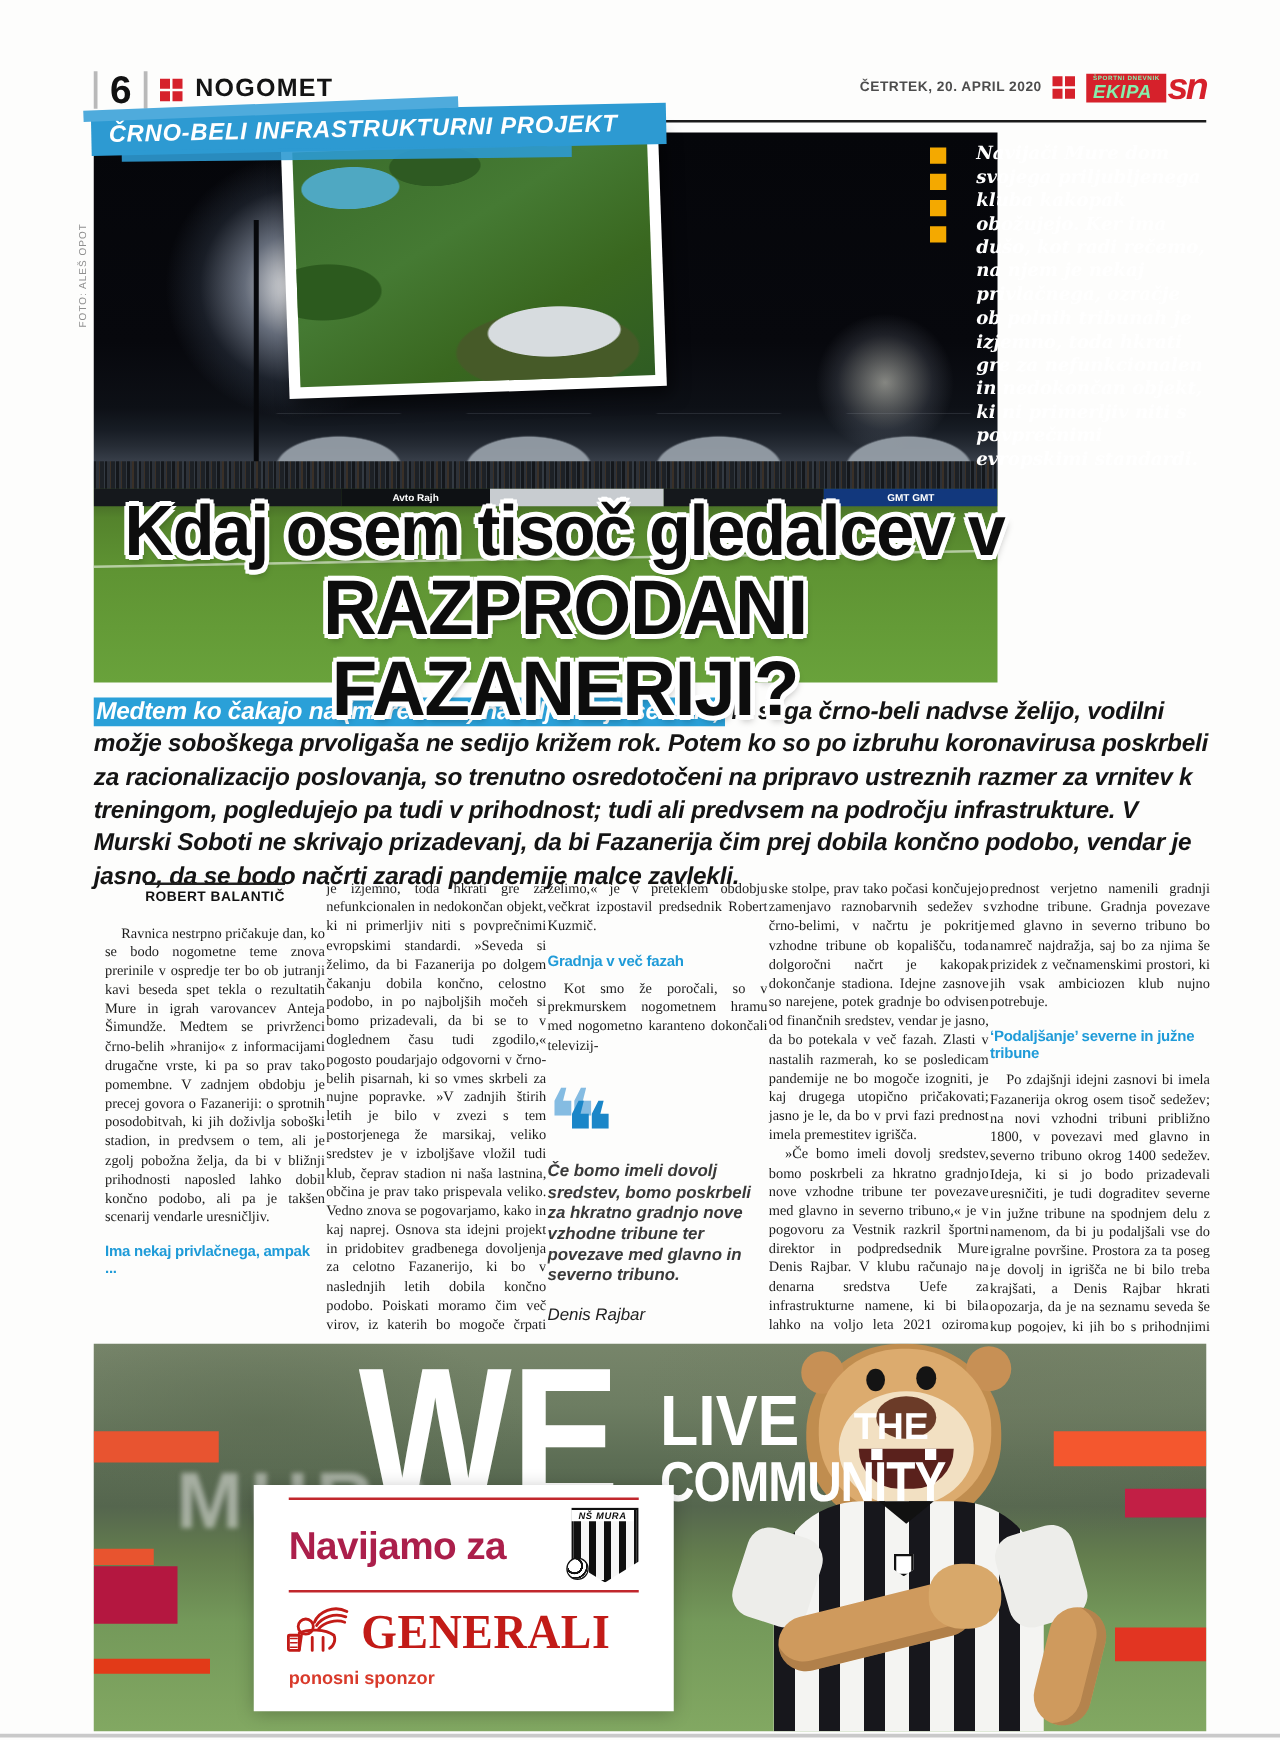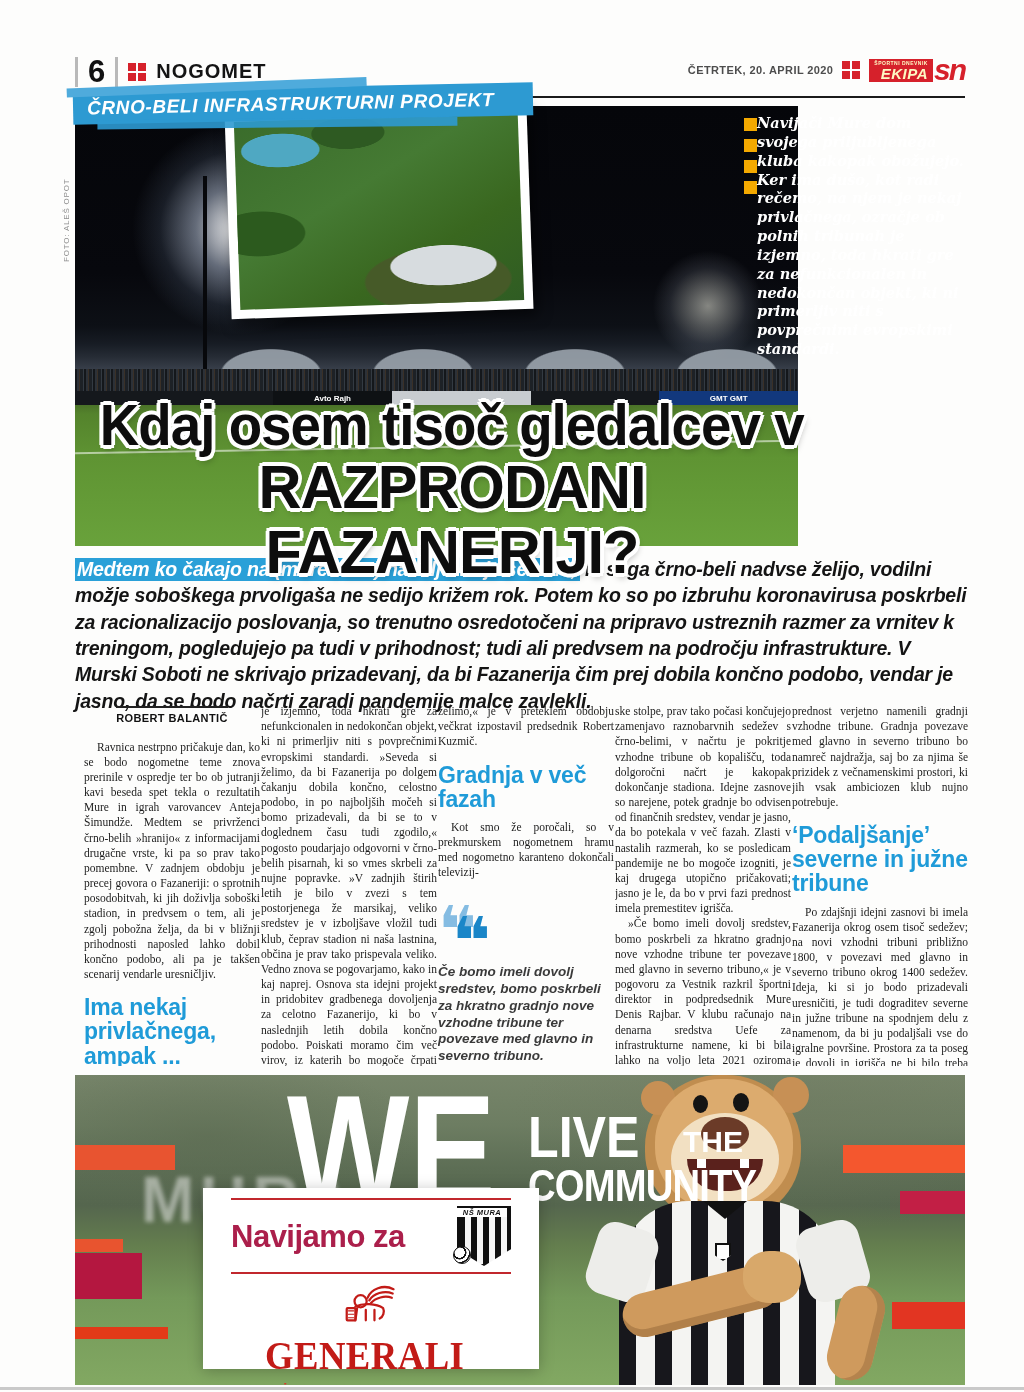--- a/index.html
+++ b/index.html
@@ -10,21 +10,21 @@
   .header{position:absolute;left:75px;top:56px;width:890px;height:42px;}
   .hdr-left{display:flex;align-items:center;gap:10px;}
   .vbar{width:3px;height:30px;background:#b9b9b9;}
   .page-num{font-size:31px;font-weight:bold;color:#111;line-height:1;}
   .red-squares{display:grid;grid-template-columns:8px 8px;grid-gap:2px;}
   .red-squares i{width:8px;height:8px;background:#d6212b;display:block;}
   .section-name{font-size:20px;font-weight:bold;letter-spacing:1px;color:#141414;}
   .hdr-right{position:absolute;right:0;top:2px;display:flex;align-items:center;gap:9px;}
   .date{font-size:11px;font-weight:bold;color:#4d4d4d;letter-spacing:.4px;}
   .logo{display:flex;align-items:center;gap:1px;}
-  .logo-box{background:#d6212b;color:#fef9c3;padding:2px 5px 1px;text-align:right;line-height:1;}
+  .logo-box{background:#d6212b;color:#86efac;padding:2px 5px 1px;text-align:left;line-height:1;}
   .logo-tagline{display:block;font-size:5px;letter-spacing:.5px;font-weight:bold;}
   .logo-name{display:block;font-size:15px;font-weight:bold;font-style:italic;letter-spacing:.5px;}
   .logo-sn{color:#d6212b;font-size:30px;font-weight:900;font-style:italic;line-height:.8;letter-spacing:-2px;}
   .header-rule{position:absolute;left:430px;top:96px;width:535px;height:2px;background:#1b1b1b;}
 
   
   .kicker{position:absolute;left:73px;top:87px;width:446px;height:33px;background:#2d9ad2;
           transform:rotate(-1.2deg);display:flex;align-items:center;padding-left:14px;z-index:6;}
   .kicker:before{content:"";position:absolute;left:-6px;top:-6px;width:300px;height:9px;
           background:#4fabdc;transform:rotate(-1deg);}
@@ -61,21 +61,21 @@
        radial-gradient(ellipse 70px 30px at 16% 16%, #4fa8c2 55%, transparent 57%),
        radial-gradient(ellipse 60px 26px at 40% 8%, #2e5a22 60%, transparent 62%),
        radial-gradient(ellipse 80px 40px at 8% 60%, #2c5a1e 55%, transparent 57%),
        linear-gradient(150deg,#3a6c2b 0%,#457a33 40%,#39671f 70%,#2f5c23 100%);}
 
   
   .photo-credit{position:absolute;left:62px;top:262px;transform:rotate(-90deg);
      transform-origin:left top;font-size:8px;color:#8f8f8f;letter-spacing:.8px;white-space:nowrap;}
 
   
-  .caption{position:absolute;left:744px;top:114px;width:224px;display:flex;gap:0;z-index:6;}
+  .caption{position:absolute;left:744px;top:114px;width:224px;display:flex;gap:24px;z-index:6;}
   .caption-bullets{display:flex;flex-direction:column;gap:8px;padding-top:4px;}
   .caption-bullets i{width:13px;height:13px;background:#f4a900;display:block;}
   .caption-text{font-family:"DejaVu Serif",serif;font-style:italic;font-weight:bold;
      color:#fff;font-size:14.5px;line-height:1.3;}
 
   
   .headline{position:absolute;left:75px;top:396px;width:754px;text-align:center;z-index:6;color:#0d0d0d;}
   .headline .hl{display:inline-block;font-weight:bold;transform:scaleX(.96);letter-spacing:-1px;line-height:1.04;
      text-shadow:-3px -3px 0 #fff,3px -3px 0 #fff,-3px 3px 0 #fff,3px 3px 0 #fff,
                  0 -4px 0 #fff,0 4px 0 #fff,-4px 0 0 #fff,4px 0 0 #fff,2px 5px 6px rgba(0,0,0,.25);}
@@ -91,21 +91,21 @@
   .body{position:absolute;left:84px;top:704px;width:884px;height:362px;display:grid;
      grid-template-columns:repeat(5,1fr);column-gap:1px;font-family:"Liberation Serif",serif;
      font-size:11.5px;line-height:1.32;color:#1c1c1c;text-align:justify;overflow:hidden;}
   .col{overflow:hidden;}
   .byline{text-align:center;font-family:"Liberation Sans",sans-serif;font-size:11px;
      font-weight:bold;letter-spacing:.4px;margin:2px 0 14px;color:#111;}
   .byline span{display:inline-block;border-top:2px solid #222;padding-top:3px;}
   .para{margin:0;}
   .indent{text-indent:13px;}
   .subhead{font-family:"Liberation Sans",sans-serif;color:#1f9bd8;font-weight:bold;
-     font-size:23px;line-height:1.05;margin:13px 0 9px;text-align:left;letter-spacing:-.2px;}
+     font-size:12px;line-height:1.05;margin:13px 0 9px;text-align:left;letter-spacing:-.2px;}
 
   
   .quote-icon{position:relative;height:62px;margin-top:18px;}
   .quote-icon .q{position:absolute;font-family:"DejaVu Sans",sans-serif;font-weight:bold;
      font-size:66px;line-height:1;}
   .quote-icon .q-back{left:0;top:0;color:#85bce2;}
   .quote-icon .q-front{left:14px;top:11px;color:#1a86c8;}
   .quote-text{font-family:"Liberation Sans",sans-serif;font-weight:bold;font-style:italic;
      font-size:13.5px;line-height:1.24;color:#3a3a3a;text-align:left;margin-top:4px;}
   .quote-attr{font-family:"Liberation Sans",sans-serif;font-style:italic;font-size:13.5px;
@@ -142,21 +142,21 @@
   .support-row{display:flex;align-items:center;justify-content:space-between;padding:6px 2px 4px;}
   .support-label{color:#ab1f4b;font-weight:bold;font-size:31px;letter-spacing:-.5px;}
   .crest{position:relative;width:56px;height:62px;}
   .crest-shield{position:absolute;left:2px;top:0;width:50px;height:56px;border:2px solid #101010;
      background:repeating-linear-gradient(90deg,#101010 0 6px,#f6f6f6 6px 12px);
      clip-path:polygon(0 0,100% 0,100% 72%,50% 100%,0 72%);}
   .crest-band{position:absolute;left:2px;top:2px;width:50px;text-align:center;background:#fff;
      font-size:7.5px;font-weight:bold;color:#101010;font-style:italic;letter-spacing:.5px;}
   .crest-ball{position:absolute;left:-2px;bottom:4px;width:16px;height:16px;border-radius:50%;
      background:radial-gradient(circle at 35% 35%, #fff 0 34%, #111 36% 46%, #fff 48% 62%, #111 64% 72%, #fff 74%);border:1px solid #111;}
-  .sponsor-row{display:flex;align-items:center;gap:8px;padding:8px 0 0;flex-direction:column;}
+  .sponsor-row{display:flex;align-items:center;gap:8px;padding:8px 0 0;}
   .sponsor-name{font-family:"Liberation Serif",serif;font-weight:bold;color:#c21b17;
      font-size:39px;letter-spacing:.5px;transform:scaleX(.94);transform-origin:left center;line-height:1;}
   .sponsor-sub{color:#d93a2b;font-weight:bold;font-size:14.5px;padding:6px 0 0 2px;}
 
   
   .mascot{position:absolute;left:500px;top:0;width:390px;height:310px;}
   .m-mane{position:absolute;left:70px;top:0;width:156px;height:148px;border-radius:48%;background:#c08d4f;}
   .m-head{position:absolute;left:80px;top:4px;width:138px;height:132px;border-radius:48%;background:#dcab6e;}
   .m-ear-l{position:absolute;left:66px;top:6px;width:34px;height:34px;border-radius:50%;background:#c79055;}
   .m-ear-r{position:absolute;left:198px;top:2px;width:36px;height:36px;border-radius:50%;background:#c79055;}

